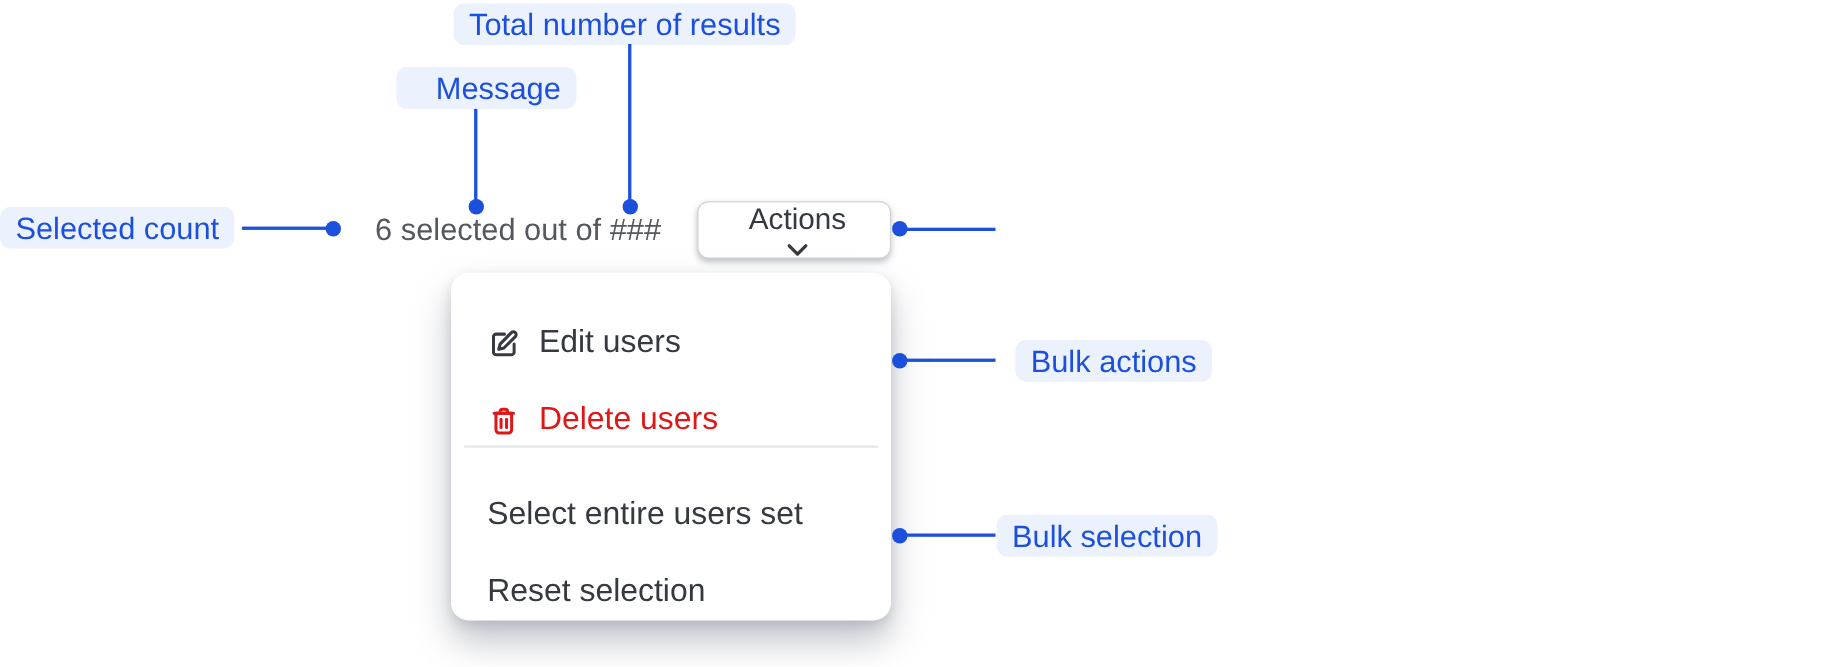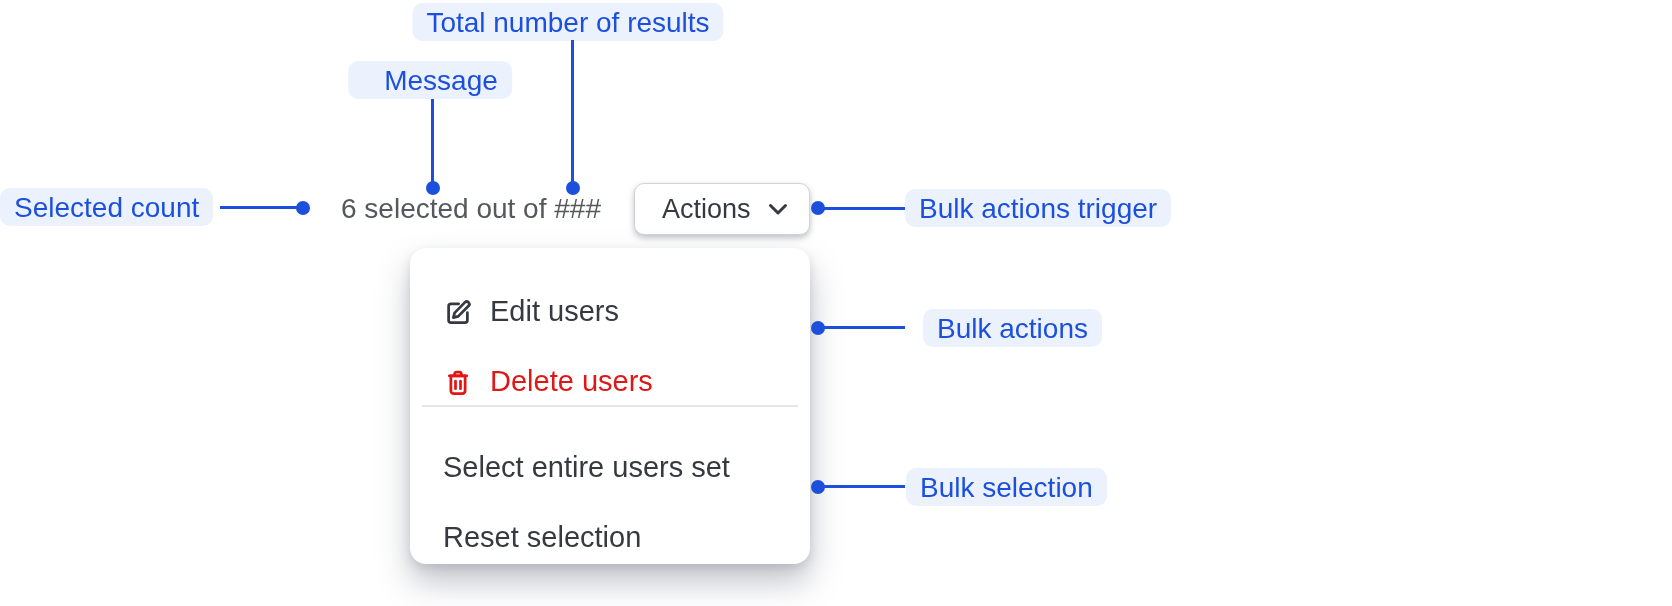--- a/index.html
+++ b/index.html
@@ -56,20 +56,21 @@
     box-sizing: border-box;
     background: #ffffff;
     border: 1px solid var(--button-border, #d2d3d7);
     border-radius: 10px;
     box-shadow: 0 3px 6px rgba(95,100,112,0.40);
     display: flex; align-items: center; justify-content: space-between;
     padding: 0 21px 0 27px;
     font-size: 27px;
     color: var(--dark-text, #363a40);
     cursor: pointer;
+    flex-direction: column;
   }
   .actions-button .chev { display: flex; align-items: center; }
 
   
   .menu {
     position: absolute;
     left: 410px; top: 248px;
     width: 400px;
     box-sizing: border-box;
     background: #ffffff;
@@ -102,42 +103,41 @@
 </style>
 </head>
 <body>
 
 <div id="canvas">
 
   <div class="callout centered" style="left:568px; top:3px;">Total number of results</div>
   <div class="cline" style="left:571px; top:40px; width:3px; height:148px;"></div>
   <div class="cdot" style="left:566px; top:181px;"></div>
 
-  <div class="callout centered" style="left:430px; top:61px;padding-left:36px;">Message</div>
+  <div class="callout centered" style="left:442px; top:61px;padding-left:36px;">Message</div>
   <div class="cline" style="left:431px; top:99px; width:3px; height:89px;"></div>
   <div class="cdot" style="left:426px; top:181px;"></div>
 
   <div class="callout" style="left:0px; top:188px;">Selected count</div>
   <div class="cline" style="left:220px; top:206px; width:83px; height:3px;"></div>
   <div class="cdot" style="left:296px; top:201px;"></div>
 
   <div class="selection-message">6 selected out of ###</div>
 
   <div class="actions-button">
     <span>Actions</span>
     <span class="chev">
       <svg width="20" height="13" viewBox="0 0 20 13" fill="none">
         <polyline points="2.5,2.5 10,10 17.5,2.5" stroke="#363a40" stroke-width="3" stroke-linecap="round" stroke-linejoin="round"></polyline>
       </svg>
     </span>
   </div>
 
   <div class="cdot" style="left:811px; top:201px;"></div>
   <div class="cline" style="left:818px; top:207px; width:87px; height:3px;"></div>
-  <div class="callout" style="left:905px; top:189px;">Bulk actions trigger</div>
 
   <div class="menu">
 
     <div class="menu-item">
       <span class="mi-icon">
         <svg width="30" height="30" viewBox="0 0 24 24" fill="none" stroke="#363a40" stroke-width="2.2" stroke-linecap="round" stroke-linejoin="round">
           <path d="M12.5 4.6H6.4c-1 0-1.9.8-1.9 1.9v11.2c0 1 .8 1.9 1.9 1.9h11.2c1 0 1.9-.8 1.9-1.9v-6"></path>
           <path d="M17.5 3.5a2 2 0 0 1 2.9 2.9l-8.3 8.3-3.8 1 1-3.8 8.2-8.4z"></path>
         </svg>
       </span>

